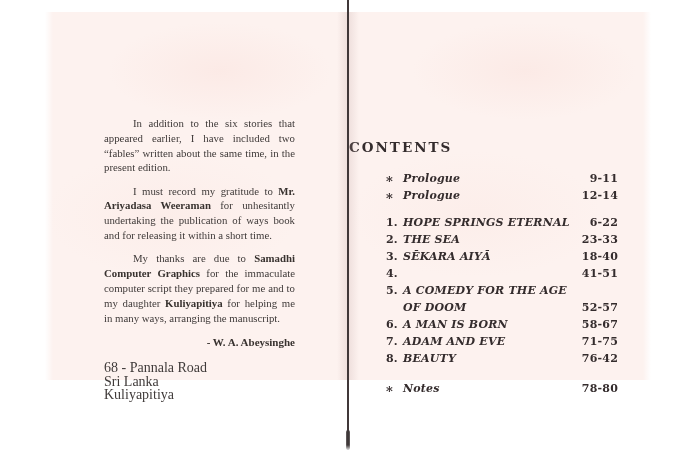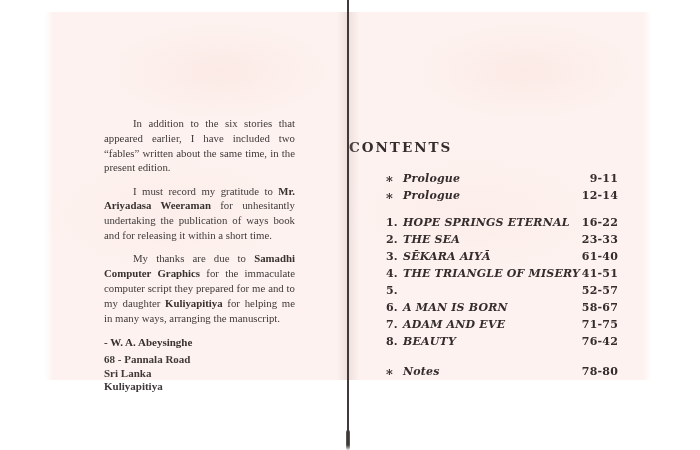--- a/index.html
+++ b/index.html
@@ -59,24 +59,24 @@
   
   .body-text{
     position:absolute;left:60px;top:104px;width:191px;
     color:var(--ink_left);
     font-size:10.8px;line-height:14.8px;
     text-align:justify;
   }
   .para{margin:0 0 8.5px 0;text-indent:29px;}
   .para b{color:#38322f;}
   .signature{
-    margin-top:10px;text-align:left;font-weight:bold;color:#38322f;
+    margin-top:10px;text-align:right;font-weight:bold;color:#38322f;
     font-size:11px;line-height:14.8px;
   }
-  .address{margin-top:3px;font-size:11px;line-height:13.6px;font-weight:bold;}
+  .address{margin-top:11px;font-size:14px;line-height:13.6px;}
   
   .contents-title{
     position:absolute;left:0;right:0;top:127px;
     text-align:left;
     font-family:"DejaVu Serif", serif;font-weight:bold;
     font-size:13.5px;letter-spacing:2px;color:var(--ink_right);
   }
   .toc{
     position:absolute;left:37px;top:158px;width:232px;
     font-family:"DejaVu Serif", serif;font-weight:bold;
@@ -122,39 +122,39 @@
           <div class="toc-pages">9-11</div>
         </div>
         <div class="toc-row">
           <div class="toc-marker ast">*</div>
           <div class="toc-label">Prologue</div>
           <div class="toc-pages">12-14</div>
         </div>
         <div class="toc-row gap-sm">
           <div class="toc-marker">1.</div>
           <div class="toc-label">HOPE SPRINGS ETERNAL</div>
-          <div class="toc-pages">16-22</div>
+          <div class="toc-pages">6-22</div>
         </div>
         <div class="toc-row">
           <div class="toc-marker">2.</div>
           <div class="toc-label">THE SEA</div>
           <div class="toc-pages">23-33</div>
         </div>
         <div class="toc-row">
           <div class="toc-marker">3.</div>
           <div class="toc-label">SĒKARA AIYĀ</div>
-          <div class="toc-pages">61-40</div>
+          <div class="toc-pages">18-40</div>
         </div>
         <div class="toc-row">
           <div class="toc-marker">4.</div>
-          <div class="toc-label">THE TRIANGLE OF MISERY</div>
           <div class="toc-pages">41-51</div>
         </div>
         <div class="toc-row">
           <div class="toc-marker">5.</div>
+          <div class="toc-label">A COMEDY FOR THE AGE<div>OF  DOOM</div></div>
           <div class="toc-pages">52-57</div>
         </div>
         <div class="toc-row">
           <div class="toc-marker">6.</div>
           <div class="toc-label">A MAN IS BORN</div>
           <div class="toc-pages">58-67</div>
         </div>
         <div class="toc-row">
           <div class="toc-marker">7.</div>
           <div class="toc-label">ADAM AND EVE</div>

